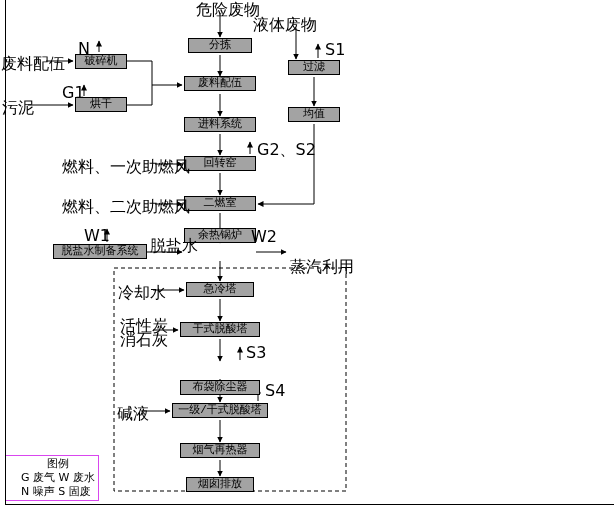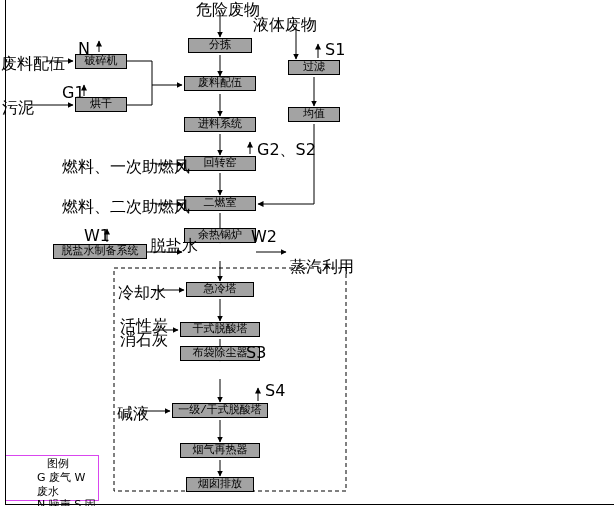--- a/index.html
+++ b/index.html
@@ -26,21 +26,21 @@
     position:absolute;
     font-size:16px;line-height:1.15;white-space:nowrap;
   }
   .legend{
     position:absolute;left:5px;top:455px;width:94px;height:46px;
     border:1px solid #d946ef;box-sizing:border-box;
     background:#fff;font-size:11px;line-height:1.25;
     padding:1px 0 0 12px;
   }
   .legend-title{text-align:center;}
-  .legend-row{padding-left:3px;margin-left:16px;}
+  .legend-row{padding-left:3px;}
   .pborder-l{position:absolute;left:5px;top:0;height:505px;width:0;border-left:1px solid #000;}
   .pborder-b{position:absolute;left:5px;top:504px;width:609px;height:0;border-top:1px solid #000;}
 </style>
 </head>
 <body>
 
 <div class="page">
 
   <svg class="wires" width="614" height="506" viewBox="0 0 614 506">
     <defs>
@@ -93,21 +93,21 @@
   </svg>
 
   <div class="box" style="left:188px;top:38px;width:64px">分拣</div>
   <div class="box" style="left:184px;top:76px;width:72px">废料配伍</div>
   <div class="box" style="left:184px;top:117px;width:72px">进料系统</div>
   <div class="box" style="left:184px;top:156px;width:72px">回转窑</div>
   <div class="box" style="left:184px;top:196px;width:72px">二燃室</div>
   <div class="box" style="left:184px;top:228px;width:72px">余热锅炉</div>
   <div class="box" style="left:186px;top:282px;width:68px">急冷塔</div>
   <div class="box" style="left:180px;top:322px;width:80px">干式脱酸塔</div>
-  <div class="box" style="left:180px;top:346px;width:80px">布袋除尘器</div>
+  <div class="box" style="left:180px;top:380px;width:80px">布袋除尘器</div>
   <div class="box" style="left:172px;top:403px;width:96px">一级/干式脱酸塔</div>
   <div class="box" style="left:180px;top:443px;width:80px">烟气再热器</div>
   <div class="box" style="left:186px;top:477px;width:68px">烟囱排放</div>
 
   <div class="box" style="left:75px;top:54px;width:52px">破碎机</div>
   <div class="box" style="left:75px;top:97px;width:52px">烘干</div>
   <div class="box" style="left:288px;top:60px;width:52px">过滤</div>
   <div class="box" style="left:288px;top:107px;width:52px">均值</div>
   <div class="box" style="left:53px;top:244px;width:94px">脱盐水制备系统</div>
 

